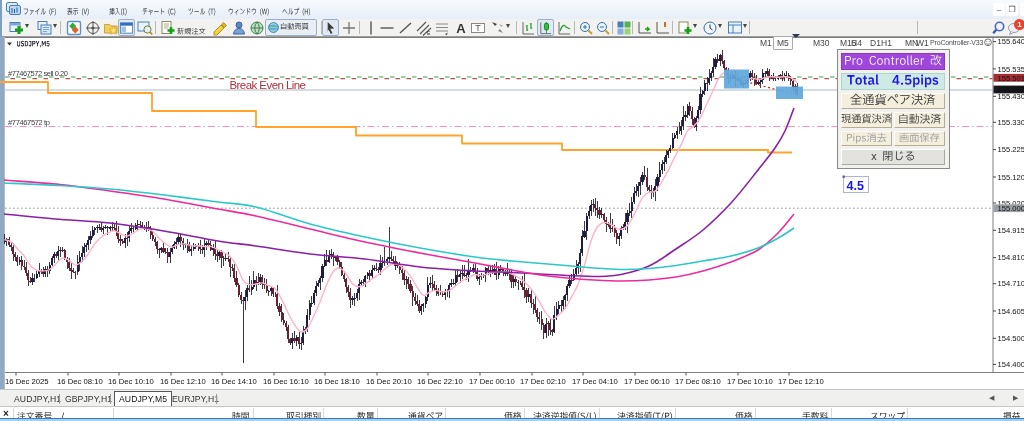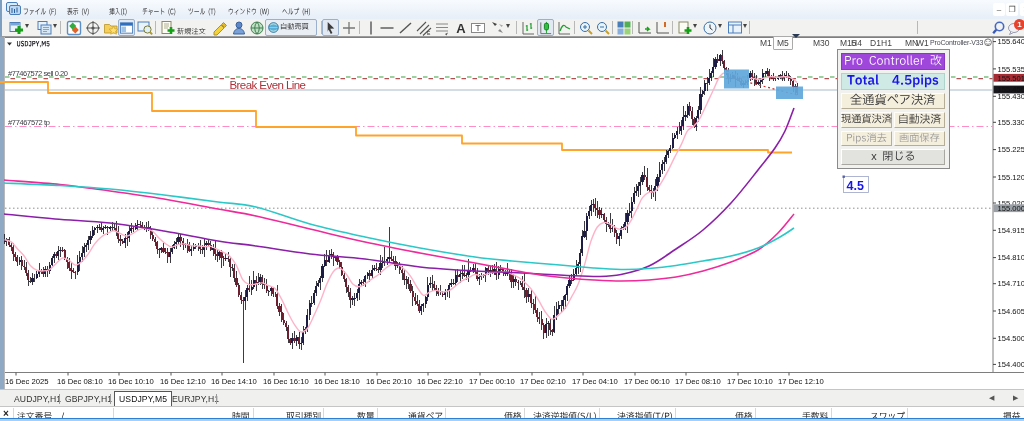--- a/index.html
+++ b/index.html
@@ -624,21 +624,21 @@
           </g>
         </svg>
       </div>
 </div>
 <div id="tabs">
 
  <span class="tab" style="left:12px">AUDJPY,H1</span>
       <i style="left:59px"></i>
  <span class="tab" style="left:63px">GBPJPY,H1</span>
       <i style="left:110px"></i>
- <span class="tab active" style="left:114px">USDJPY,M5</span>
+ <span class="tab active" style="left:114px">AUDJPY,M5</span>
  <span class="tab" style="left:170px">EURJPY,H1</span>
       <i style="left:216px"></i>
  <span class="tarr" style="left:989px">◀</span>
       <span class="tarr" style="left:1013px">▶</span>
 
 </div>
 <div id="term">
 <span id="termx">×</span>
 <i style="left:13px"></i>
 <i style="left:113px"></i>

